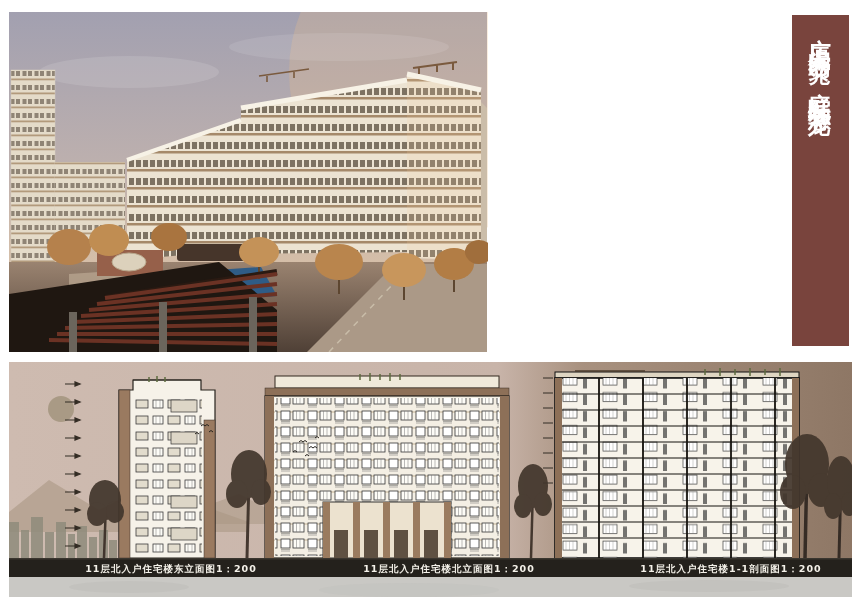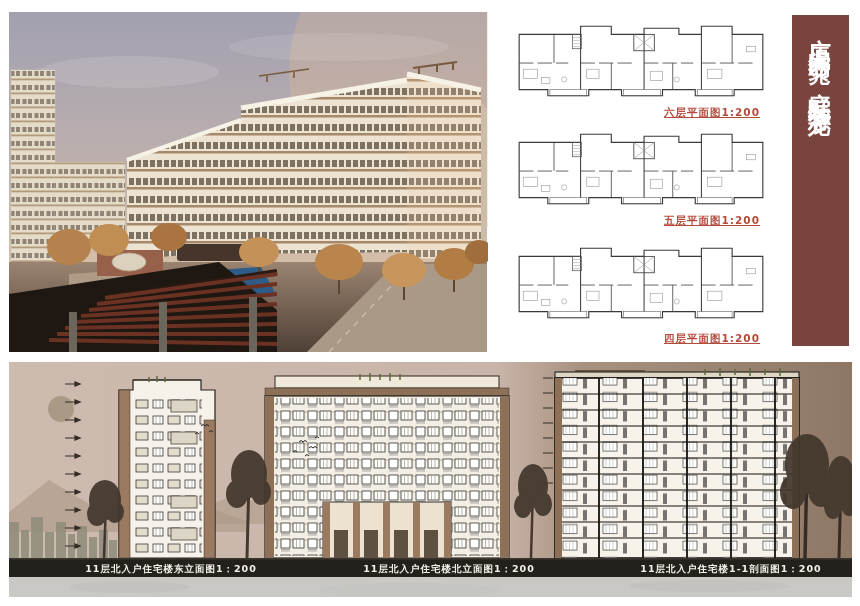--- a/index.html
+++ b/index.html
@@ -132,36 +132,20 @@
         <polygon points="0,282 210,250 268,298 268,340 0,340" fill="#1f1711"></polygon>
         <path d="M96,286 L268,260" stroke="#2a1a12" stroke-width="6"></path>
         <path d="M96,286 L268,262 M88,292 L268,272 M80,298 L268,282 M72,304 L268,292 M64,310 L268,302 M56,316 L268,312 M48,322 L268,322 M40,328 L268,332" stroke="#6b3224" stroke-width="4" fill="none"></path>
         <rect x="60" y="300" width="8" height="40" fill="#6b655c"></rect>
         <rect x="150" y="290" width="8" height="50" fill="#6b655c"></rect>
         <rect x="240" y="285" width="8" height="55" fill="#6b655c"></rect>
       </g>
     </svg>
   </div>
 
-  <div class="abs plans">
-    <svg class="plan-svg" style="top:6px" viewBox="0 0 250 84">
-        <use href="#planSym"></use>
-      </svg>
-    <div class="plan-label" style="top:94px">六层平面图1:200</div>
-
-    <svg class="plan-svg" style="top:114px" viewBox="0 0 250 84">
-        <use href="#planSym"></use>
-      </svg>
-    <div class="plan-label" style="top:202px">五层平面图1:200</div>
-
-    <svg class="plan-svg" style="top:228px" viewBox="0 0 250 84">
-        <use href="#planSym"></use>
-      </svg>
-    <div class="plan-label" style="top:320px">四层平面图1:200</div>
-  </div>
 
   <div class="abs banner">广厦闲窈窕，庭院独葱茏</div>
 
   <div class="abs bottom">
     <svg width="843" height="235" viewBox="0 0 843 235">
       <defs>
         <linearGradient id="bgG" x1="0" y1="0" x2="1" y2="0">
           <stop offset="0" stop-color="#cebbb0"></stop>
             <stop offset="0.58" stop-color="#c8b4a9"></stop>
           <stop offset="0.68" stop-color="#a8917f"></stop>

